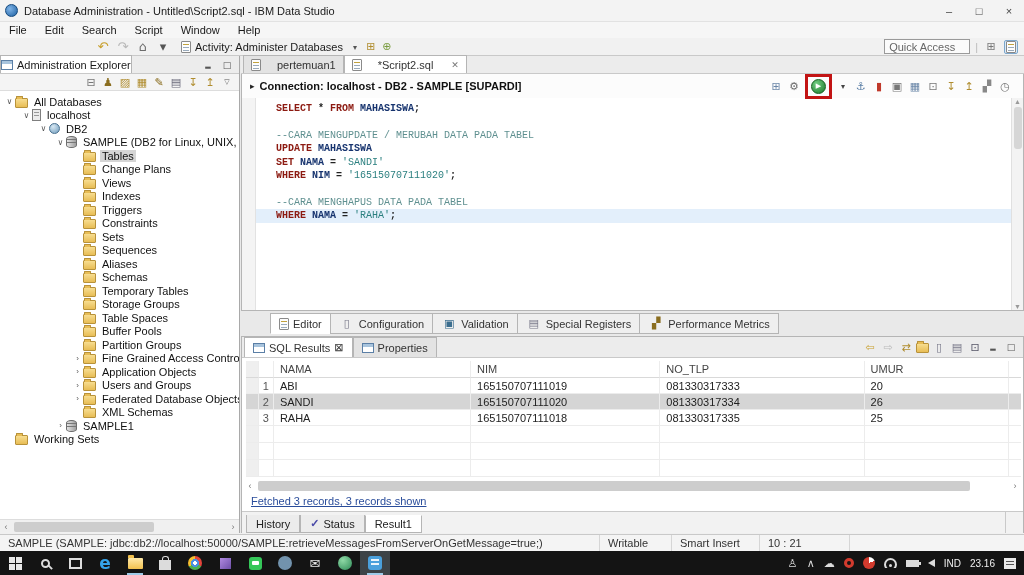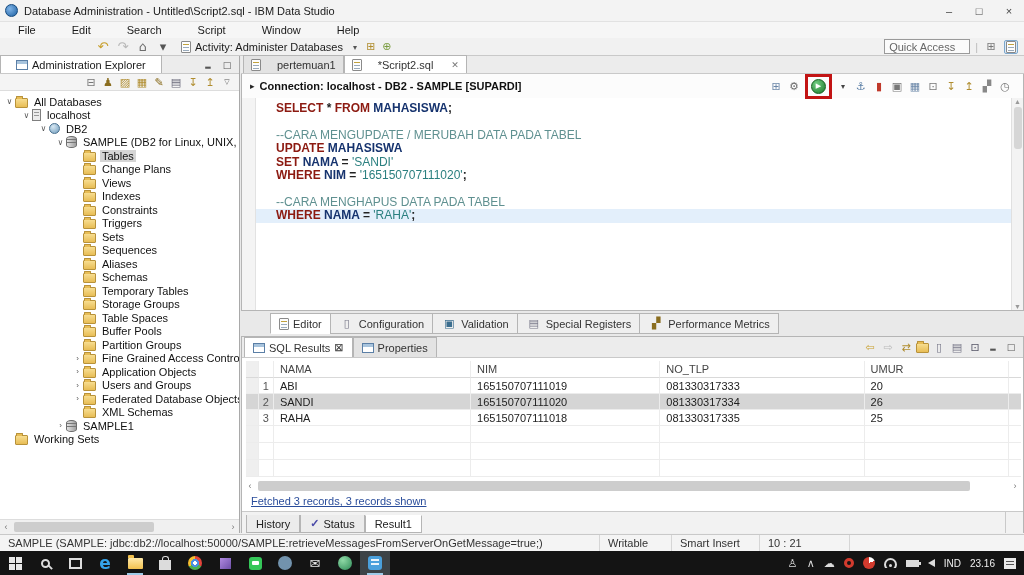--- a/index.html
+++ b/index.html
@@ -9,21 +9,21 @@
 
   
   #titlebar{position:absolute;top:0;left:0;right:0;height:22px;background:#f3f3f3;
     display:flex;align-items:center;padding-left:5px;border-bottom:1px solid #e2e2e2;}
   .app-ic{width:13px;height:13px;border-radius:50%;background:radial-gradient(circle at 35% 35%,#7fb4e8,#1d5fa0);
     border:1px solid #14497e;margin-right:6px;flex:none;}
   #win-title{color:#1a1a1a;}
   .wincontrols{margin-left:auto;display:flex;height:22px;}
   .wincontrols span{width:30px;text-align:center;line-height:22px;color:#444;font-size:11px;cursor:default;}
   #menubar{position:absolute;top:22px;left:0;right:0;height:16px;background:#f6f6f6;display:flex;align-items:center;}
-  .menu-item{padding:0 18px;color:#1a1a1a;}
+  .menu-item{padding:0 9px;color:#1a1a1a;}
   #toolbar{position:absolute;top:38px;left:0;right:0;height:18px;background:#f1f1f1;
     border-bottom:1px solid #c9c9c9;display:flex;align-items:center;}
   .tb-left{display:flex;align-items:center;margin-left:95px;gap:4px;}
   .activity{display:flex;align-items:center;gap:4px;margin-left:10px;color:#1a1a1a;}
   .qa-wrap{margin-left:auto;display:flex;align-items:center;margin-right:6px;gap:5px;}
   .qa-box{width:86px;height:15px;border:1px solid #9a9a9a;background:#fbfbfb;color:#666;
     padding:1px 4px;line-height:12px;}
   .qa-sep{color:#bbb;}
   .persp-active{background:#dcebf8;border:1px solid #7da7cc;border-radius:2px;padding:0 1px;display:inline-flex;}
 
@@ -56,21 +56,21 @@
     justify-content:center;flex:none;}
   .annot{display:inline-flex;align-items:center;justify-content:center;border:3px solid #c21414;
     padding:2px 3px;margin:0 1px;}
 
   
   #main{position:absolute;top:56px;left:0;right:0;height:477px;background:#e9e9e9;}
   #explorer{position:absolute;top:0;left:0;width:240px;height:477px;background:#fff;
     border-right:1px solid #a9a9a9;}
   .ptabs{height:18px;background:#ececec;border-bottom:1px solid #c9c9c9;display:flex;align-items:flex-end;}
   .ptab{height:18px;background:#fff;border:1px solid #b5b5b5;border-bottom:none;display:flex;
-    align-items:center;gap:4px;padding:0 15px;color:#1a1a1a;}
+    align-items:center;gap:4px;padding:0 0;color:#1a1a1a;}
   .pctrl{margin-left:auto;display:flex;gap:3px;padding-right:4px;align-items:center;}
   .ptoolbar{height:17px;background:#f4f4f4;border-bottom:1px solid #ddd;display:flex;
     justify-content:flex-end;align-items:center;gap:1px;padding-right:4px;}
   #tree{position:absolute;top:36px;left:0;right:0;bottom:14px;overflow:hidden;background:#fff;padding-top:3px;}
   .trow{height:13.5px;display:flex;align-items:center;white-space:nowrap;}
   .trow .arrow{width:11px;text-align:center;color:#5a5a5a;font-size:8px;flex:none;}
   .trow .lab{padding:0 2px;color:#111;}
   .trow .lab.sel{background:#d5d5d5;}
   .tico{margin-right:4px;}
   .hsb{position:absolute;left:0;right:0;bottom:0;height:14px;background:#f0f0f0;border-top:1px solid #ddd;
@@ -86,22 +86,22 @@
     border-bottom:none;background:#e3e3e3;color:#333;}
   .etab.active{background:#fff;}
   .etab .x{color:#777;font-size:9px;margin-left:2px;}
   #editor{position:absolute;top:18px;left:0;right:0;height:237px;background:#fff;border:1px solid #b5b5b5;border-top:none;}
   .connbar{height:24px;display:flex;align-items:center;padding-left:8px;background:#fcfcfc;}
   .twist{color:#222;font-size:9px;margin-right:5px;}
   #conn-label{font-weight:bold;color:#111;}
   .etb{margin-left:auto;display:flex;align-items:center;gap:2px;padding-right:10px;}
   .codewrap{position:absolute;top:24px;left:0;right:0;bottom:0;}
   .ruler{position:absolute;top:0;left:0;bottom:0;width:14px;background:#f4f4f4;border-right:1px solid #e2e2e2;}
-  #code{position:absolute;top:4px;left:14px;right:12px;bottom:0;font-family:Liberation Sans, sans-serif;
-    font-size:12px;overflow:hidden;}
+  #code{position:absolute;top:4px;left:14px;right:12px;bottom:0;font-family:Liberation Mono, monospace;
+    font-size:10px;overflow:hidden;}
   .code-line{height:13.4px;line-height:13.4px;white-space:pre;padding-left:20px;}
   .code-line.hl{background:#e3effb;}
   .tok-kw{color:#8c1a11;font-weight:bold;}
   .tok-id{color:#16336e;font-weight:bold;}
   .tok-str{color:#2a7f7f;}
   .tok-com{color:#5f9090;}
   .tok-pl{color:#222;font-weight:bold;}
   .vsb{position:absolute;top:0;right:0;bottom:0;width:12px;background:#f3f3f3;border-left:1px solid #e0e0e0;
     display:flex;flex-direction:column;align-items:center;font-size:7px;color:#999;}
   .vsb .vthumb{width:8px;height:42px;background:#d6d6d6;border-radius:3px;margin-top:2px;}
@@ -311,26 +311,26 @@
             <span class="lab">Views</span>
           </div>
           <div class="trow" style="padding-left: 72px;">
             <span class="arrow"></span>
             <span class="tico folder-cs"></span>
             <span class="lab">Indexes</span>
           </div>
           <div class="trow" style="padding-left: 72px;">
             <span class="arrow"></span>
             <span class="tico folder-cs"></span>
+            <span class="lab">Triggers</span>
+          </div>
+          <div class="trow" style="padding-left: 72px;">
+            <span class="arrow"></span>
+            <span class="tico folder-cs"></span>
             <span class="lab">Constraints</span>
-          </div>
-          <div class="trow" style="padding-left: 72px;">
-            <span class="arrow"></span>
-            <span class="tico folder-cs"></span>
-            <span class="lab">Triggers</span>
           </div>
           <div class="trow" style="padding-left: 72px;">
             <span class="arrow"></span>
             <span class="tico folder-cs"></span>
             <span class="lab">Sets</span>
           </div>
           <div class="trow" style="padding-left: 72px;">
             <span class="arrow"></span>
             <span class="tico folder-cs"></span>
             <span class="lab">Sequences</span>

